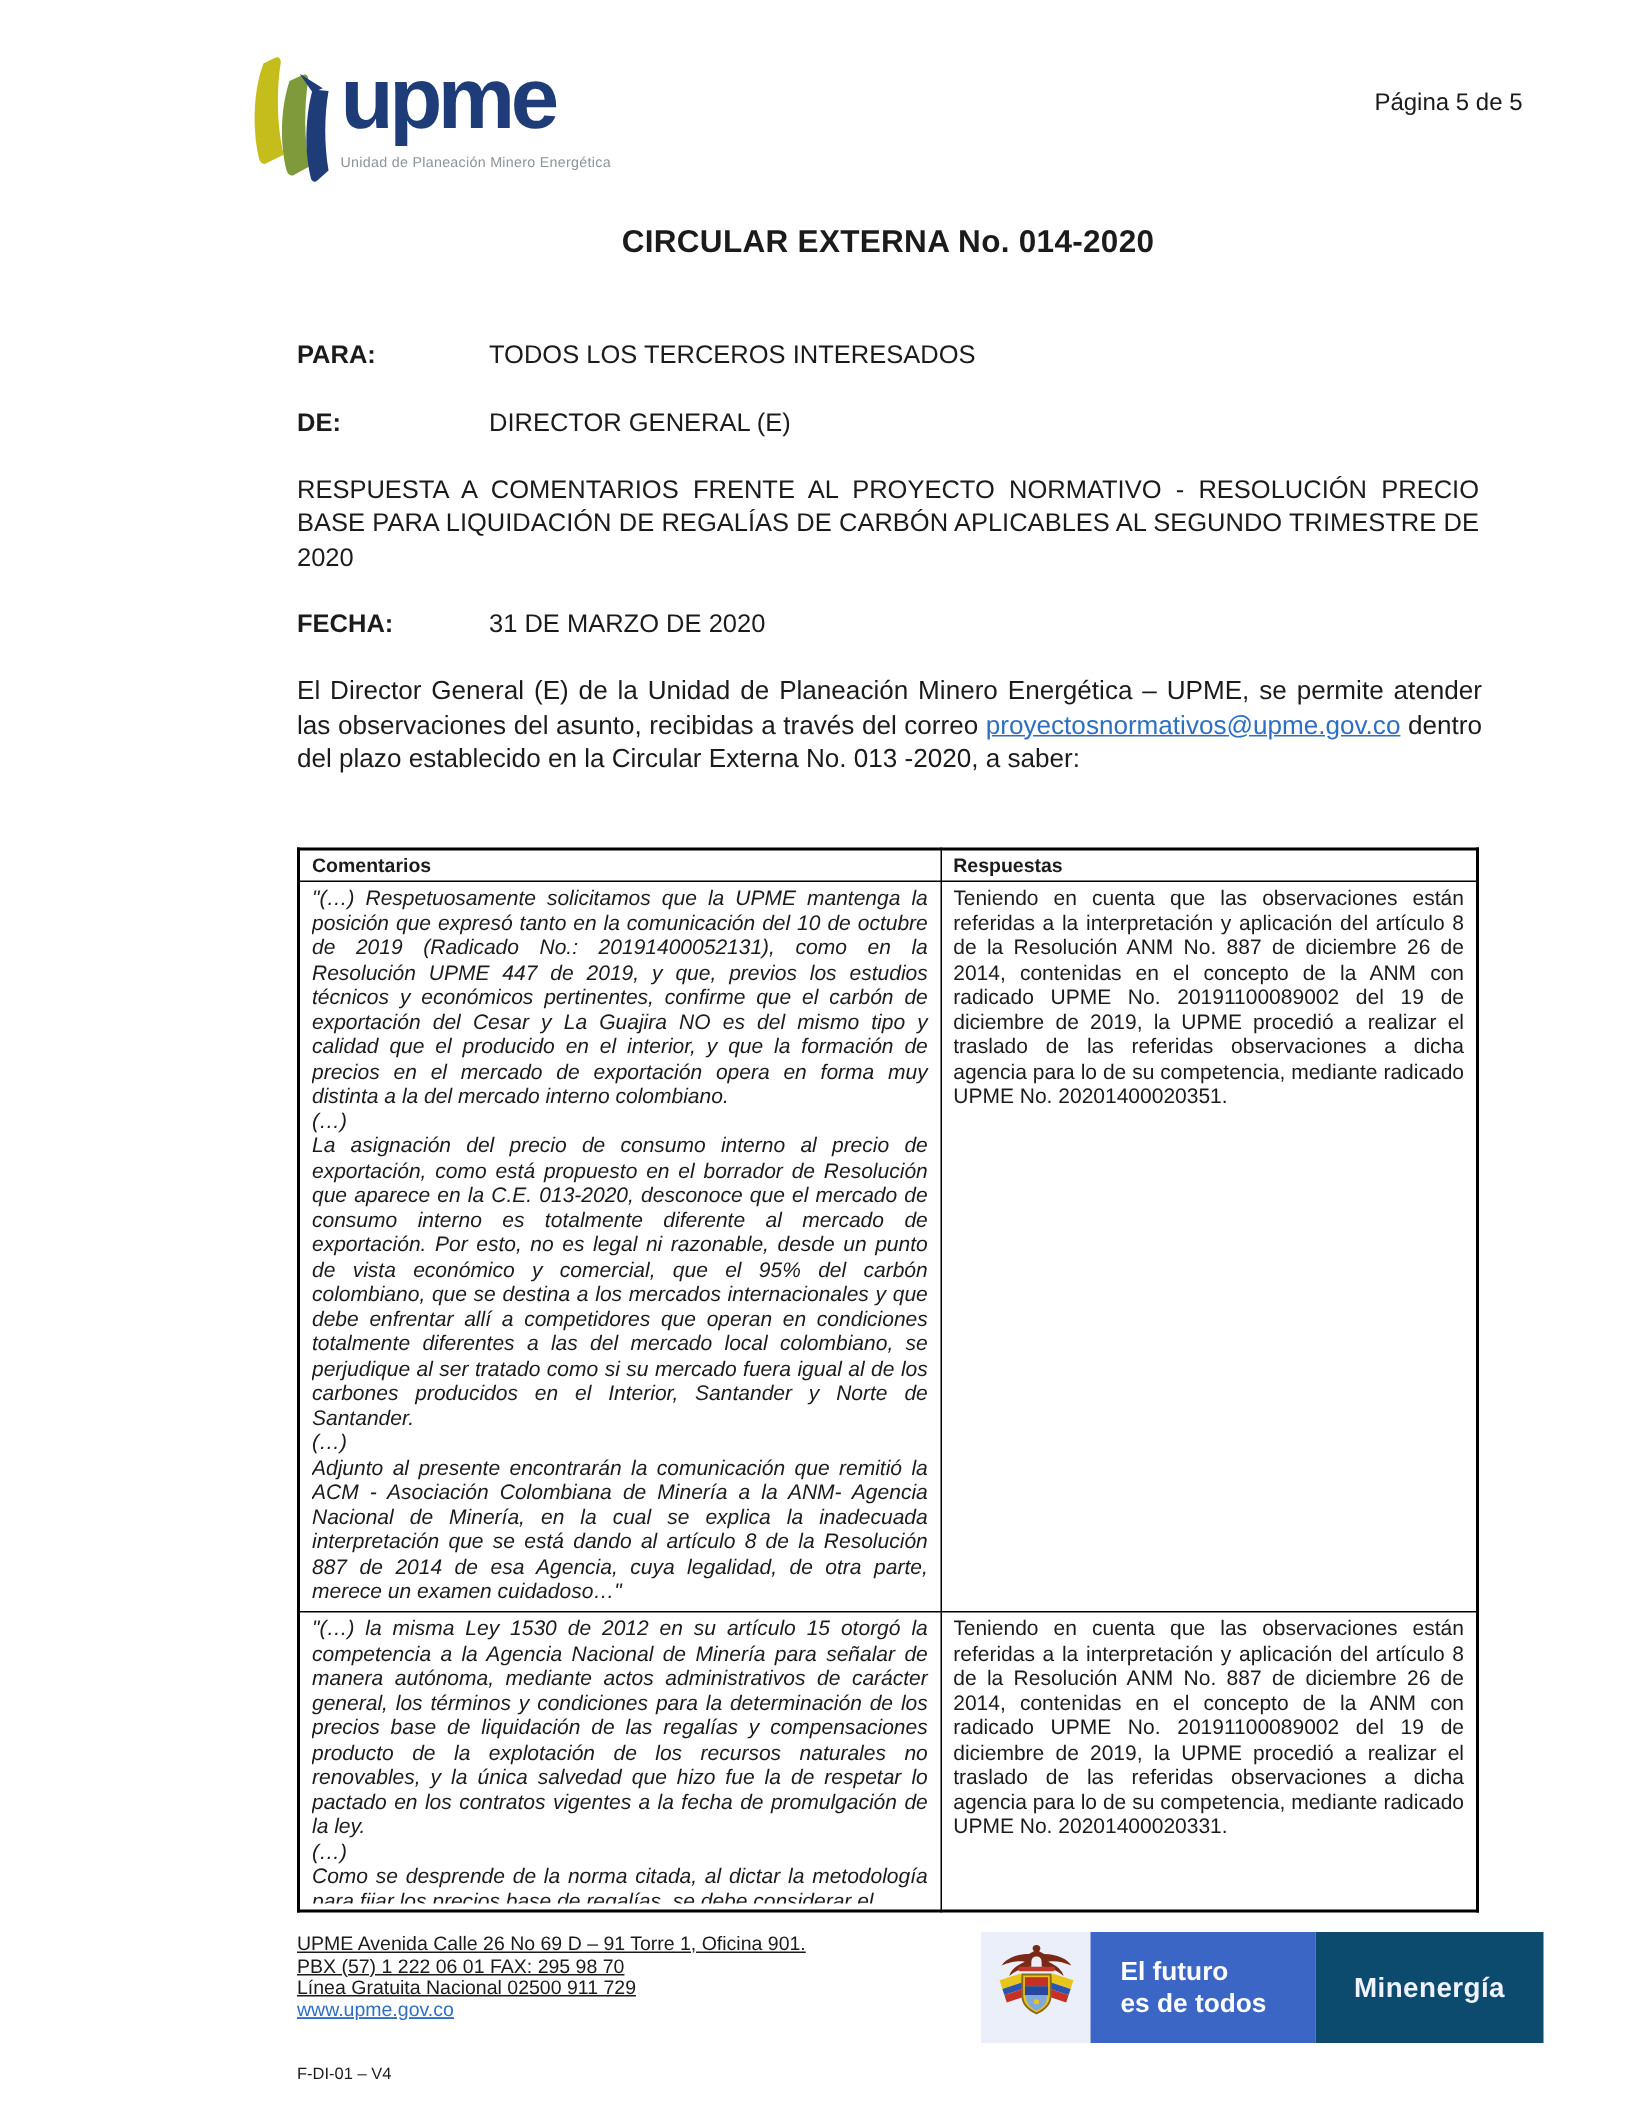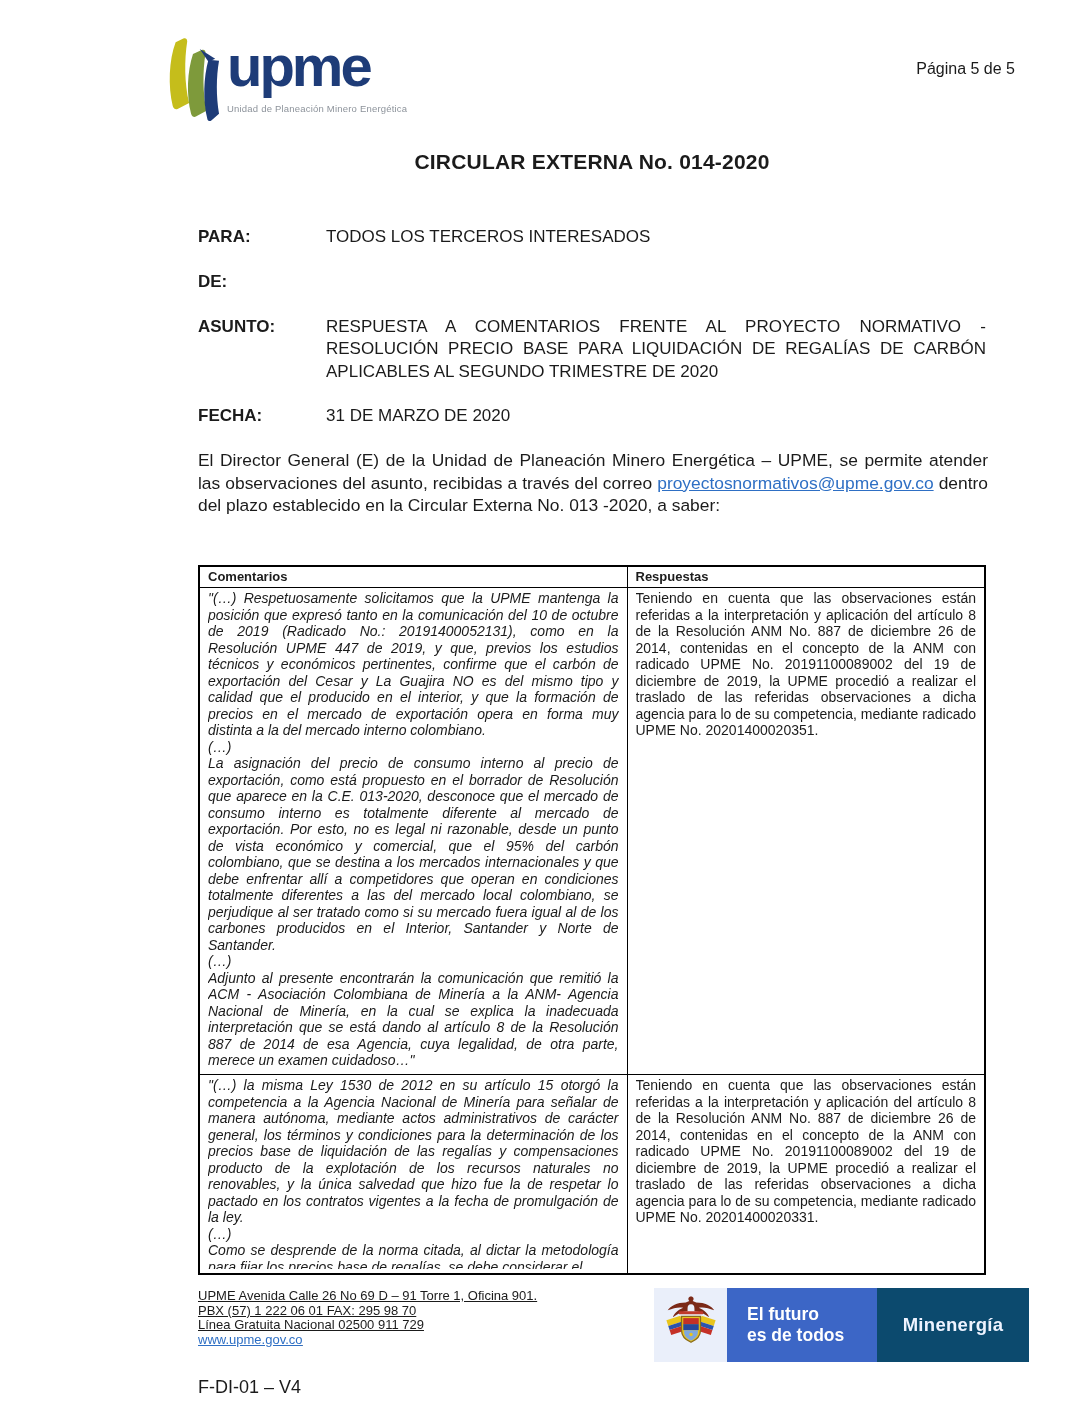--- a/index.html
+++ b/index.html
@@ -37,21 +37,21 @@
     padding:2px 8px 3px;}
   .comments-table td{border:1.5px solid #000;vertical-align:top;padding:2px 8px 4px;
     font-size:14px;line-height:16.5px;text-align:justify;}
   .comment-cell{font-style:italic;}
   .comments-table p{margin:0;}
   .cell-clip{overflow:hidden;}
   .cell-clip.r1{height:480px;}
   .cell-clip.r2{height:192px;}
   
   .footer-left{position:absolute;left:150px;top:1289px;font-size:13px;line-height:14.6px;text-decoration:underline;}
-  .form-code{position:absolute;left:150px;top:1377px;font-size:18px;}
+  .form-code{position:absolute;left:150px;top:1377px;font-size:11px;}
   .gov-banner{position:absolute;left:558px;top:1288px;width:375px;height:74px;display:flex;padding-left:48px;}
   .crest-box{width:73px;flex:none;background:#eaeffa;display:flex;align-items:center;justify-content:center;}
   .slogan-box{width:150px;flex:none;background:#3c66c6;color:#fff;display:flex;flex-direction:column;
     justify-content:center;padding-left:20px;box-sizing:border-box;font-weight:bold;
     font-size:17.5px;line-height:21px;}
   .brand-box{flex:1;background:#0c4a6e;color:#eef3ff;display:flex;align-items:center;justify-content:center;
     font-size:18.5px;font-weight:600;letter-spacing:.3px;}
 </style>
 </head>
 <body>
@@ -75,23 +75,23 @@
 
   <h1 class="doc-title">CIRCULAR EXTERNA No. 014-2020</h1>
 
   <div class="fields">
     <div class="field-row">
       <span class="field-label">PARA:</span>
       <span class="field-value">TODOS LOS TERCEROS INTERESADOS</span>
     </div>
     <div class="field-row">
       <span class="field-label">DE:</span>
+      <span class="field-value">DIRECTOR GENERAL (E)</span>
     </div>
     <div class="field-row">
-      <span class="field-label">ASUNTO:</span>
       <span class="field-value">RESPUESTA A COMENTARIOS FRENTE AL PROYECTO NORMATIVO - RESOLUCIÓN PRECIO BASE PARA LIQUIDACIÓN DE REGALÍAS DE CARBÓN APLICABLES AL SEGUNDO TRIMESTRE DE 2020</span>
     </div>
     <div class="field-row">
       <span class="field-label">FECHA:</span>
       <span class="field-value">31 DE MARZO DE 2020</span>
     </div>
   </div>
 
   <p class="intro"><span>El Director General (E) de la Unidad de Planeación Minero Energética – UPME, se permite atender las observaciones del asunto, recibidas a través del correo </span><a class="email-link">proyectosnormativos@upme.gov.co</a><span> dentro del plazo establecido en la Circular Externa No. 013 -2020, a saber:</span></p>
 

